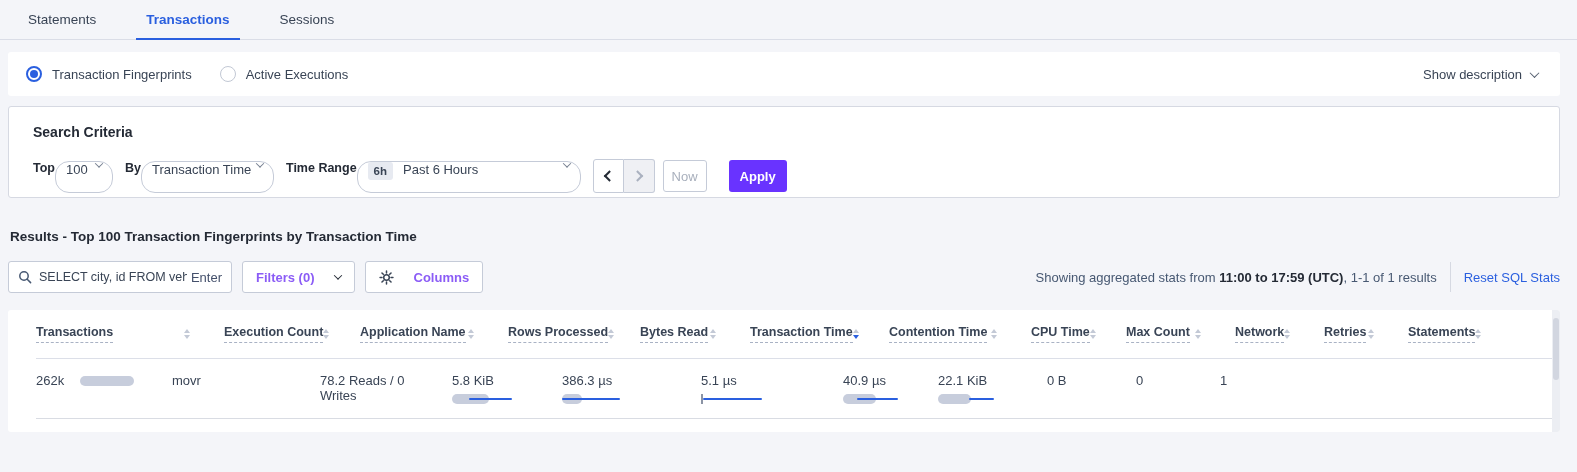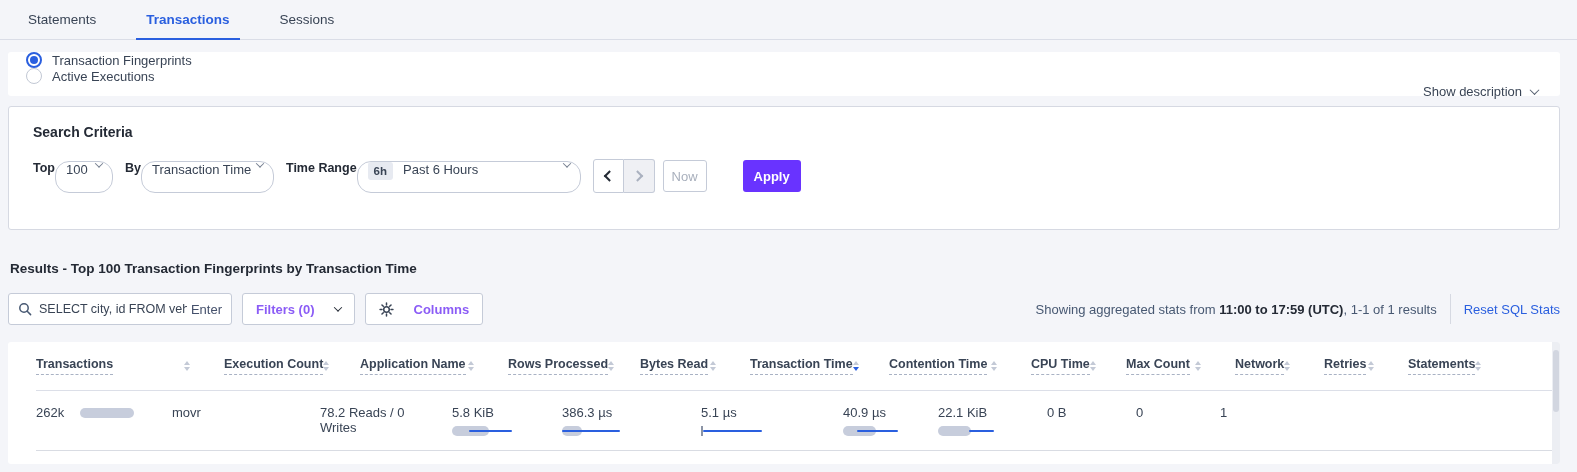--- a/index.html
+++ b/index.html
@@ -14,49 +14,49 @@
   }
   .card { background:#fff; border-radius:3px; margin:0 17px 0 8px; }
 
   
   .tabbar { display:flex; align-items:flex-end; height:40px; border-bottom:1px solid #DADDE7; padding-left:24px; }
   .tab { padding:0 4px 12px; margin-right:42px; font-size:13.5px; color:#394455; cursor:pointer; position:relative; }
   .tab.active { color:var(--accent-blue); font-weight:600; }
   .tab.active::after { content:""; position:absolute; left:-6px; right:-6px; bottom:-1px; height:2px; background:var(--accent-blue); }
 
   
-  .radio-card { margin-top:12px; height:44px; display:flex; align-items:flex-start; padding:0 18px;flex-direction:column; }
+  .radio-card { margin-top:12px; height:44px; display:flex; align-items:center; padding:0 18px; }
   .radio-opt { display:flex; align-items:center; margin-right:28px; cursor:pointer; }
   .radio-circ { width:16px; height:16px; border-radius:50%; border:1.5px solid #C2C8D4; background:#fff; margin-right:10px; position:relative; flex:none; }
   .radio-opt.selected .radio-circ { border:2px solid var(--accent-blue); }
   .radio-opt.selected .radio-circ::after { content:""; position:absolute; left:2px; top:2px; width:8px; height:8px; border-radius:50%; background:var(--accent-blue); }
   .radio-label { font-size:13px; color:#394455; }
   .show-desc { margin-left:auto; display:flex; align-items:center; gap:9px; color:#394455; font-size:13px; cursor:pointer; padding-right:4px; }
 
   .chev { width:7px; height:7px; border-right:1.6px solid #566070; border-bottom:1.6px solid #566070; transform:rotate(45deg) translate(-1px,-1px); display:inline-block; }
 
   
-  .criteria-card { margin-top:10px; border:1px solid #D6D9E2; padding:17px 24px 36px; }
+  .criteria-card { margin-top:10px; border:1px solid #D6D9E2; padding:17px 24px 4px; }
   .criteria-title { font-size:14px; font-weight:700; color:#242A35; }
   .criteria-row { display:flex; align-items:flex-end; margin-top:17px; }
   .field { display:flex; flex-direction:row; margin-right:12px; }
   .field-label { font-size:12.5px; font-weight:700; color:#242A35; margin-bottom:7px; }
   .select { height:32px; background:#fff; border:1px solid #C5CBD8; border-radius:14px; display:flex; align-items:flex-start; padding:0 10px; font-size:13px; color:#394455; cursor:pointer; }
   .select .chev { margin-left:auto; width:6px; height:6px; border-color:#747E8F; }
   .sel-top { width:58px; }
   .sel-by { width:133px; }
   .sel-range { width:224px; }
   .badge-6h { background:#E7EAF1; color:#394455; font-size:11.5px; font-weight:600; border-radius:3px; padding:3px 6px; margin-right:10px; }
   .pager { display:flex; margin-right:8px; }
   .pager-btn { width:31px; height:34px; border:1px solid #C5CBD8; display:flex; align-items:center; justify-content:center; background:#fff; cursor:pointer; }
   .pager-btn.prev { border-radius:3px 0 0 3px; }
   .pager-btn.next { border-radius:0 3px 3px 0; border-left:none; background:#EFF0F4; cursor:default; }
   .chev-l { width:8px; height:8px; border-left:2px solid #242A35; border-bottom:2px solid #242A35; transform:rotate(45deg) translate(1px,-1px); }
   .chev-r { width:8px; height:8px; border-right:2px solid #AAB1BF; border-top:2px solid #AAB1BF; transform:rotate(45deg) translate(-1px,1px); }
-  .now-btn { width:44px; height:32px; border:1px solid #C5CBD8; border-radius:3px; background:#fff; color:#A8AFBC; font-size:13px; display:flex; align-items:center; justify-content:center; margin-right:36px; align-self:center; margin-top:2px; cursor:pointer;text-align:center; }
+  .now-btn { width:44px; height:32px; border:1px solid #C5CBD8; border-radius:3px; background:#fff; color:#A8AFBC; font-size:13px; display:flex; align-items:center; justify-content:center; margin-right:22px; align-self:center; margin-top:2px; cursor:pointer;text-align:center; }
   .apply-btn { min-width:47px; height:32px; padding:0 11px; border:none; border-radius:3px; background:var(--apply-purple); color:#fff; font-size:13px; font-weight:700; font-family:inherit; cursor:pointer; align-self:center; margin-top:2px; }
   .pager, .now-btn { align-self:center; margin-top:2px; }
 
   
   .results-heading { margin:31px 17px 0 10px; font-size:13.5px; font-weight:700; color:#242A35; }
   .controls-row { display:flex; align-items:center; margin:17px 17px 0 8px; height:32px; }
   .search-box { width:224px; height:32px; background:#fff; border:1px solid #C5CBD8; border-radius:3px; display:flex; align-items:center; padding:0 9px; }
   .search-box input { border:none; outline:none; flex:1; min-width:0; font-size:12.5px; color:#394455; font-family:inherit; margin-left:7px; background:transparent; }
   .enter-link { font-size:13px; color:#44506B; font-weight:500; cursor:pointer; margin-left:4px; }
   .btn-outline { height:32px; background:#fff; border:1px solid #C5CBD8; border-radius:3px; display:flex; align-items:center; gap:20px; padding:0 13px; font-size:13px; font-weight:700; color:#8b5cf6; margin-left:10px; cursor:pointer; }

